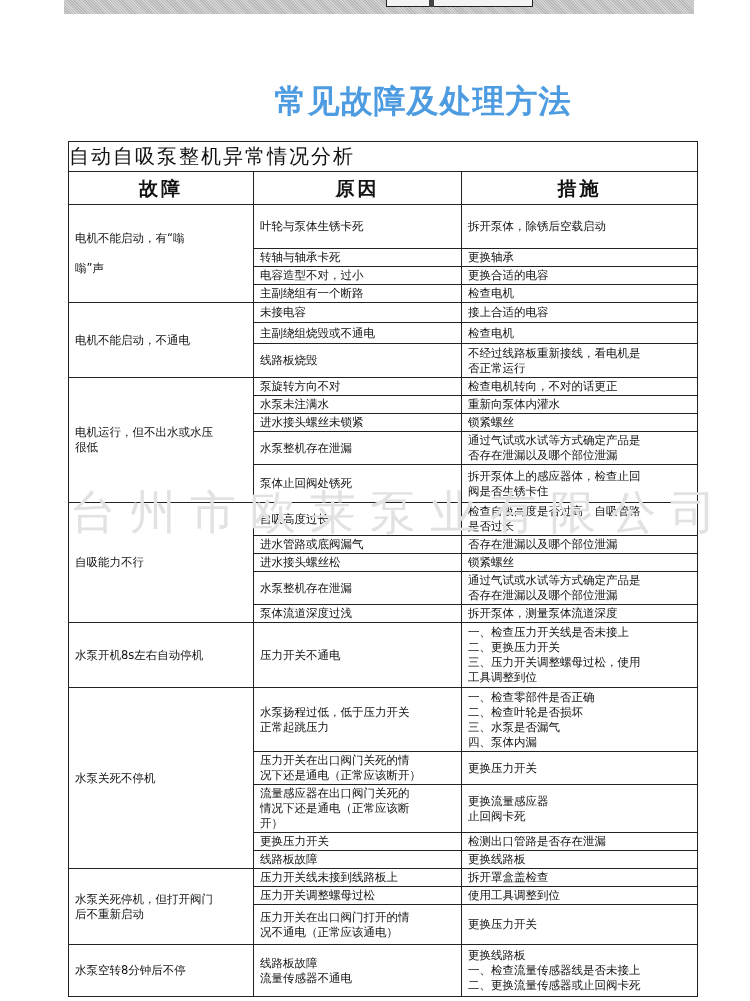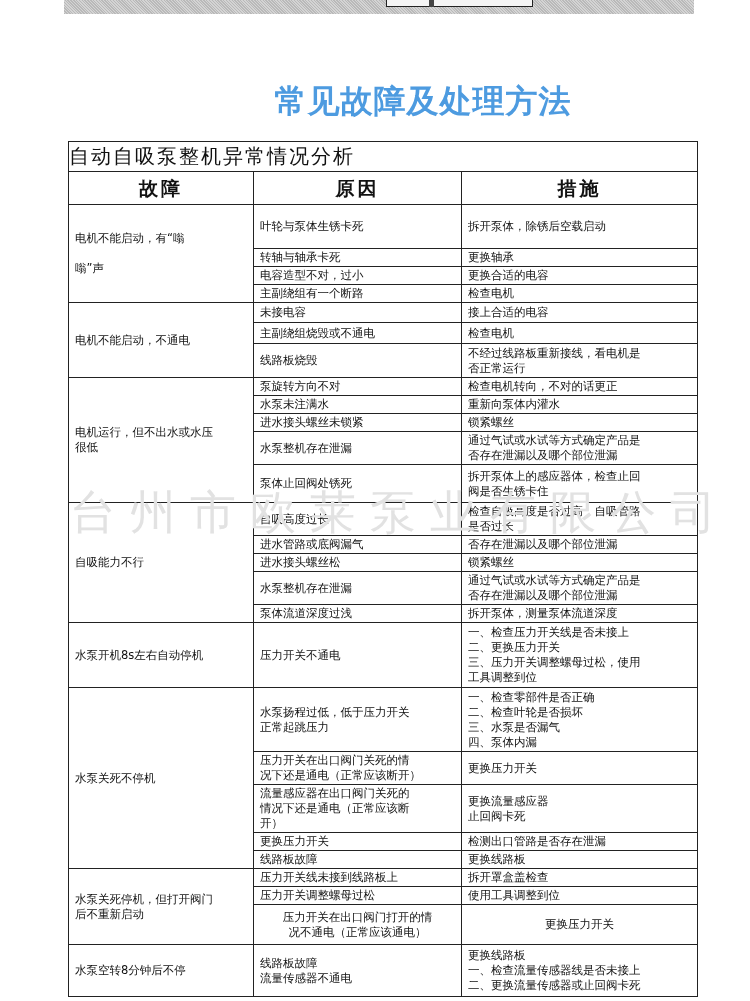--- a/index.html
+++ b/index.html
@@ -172,21 +172,21 @@
       <tr style="height: 16px;">
         <td class="cell fault-cell" rowspan="3">水泵关死停机，但打开阀门
 后不重新启动</td>
         <td class="cell">压力开关线未接到线路板上</td>
         <td class="cell">拆开罩盒盖检查</td>
       </tr>
       <tr style="height: 17px;">
         <td class="cell">压力开关调整螺母过松</td>
         <td class="cell">使用工具调整到位</td>
       </tr>
-      <tr style="height: 40px; text-align: center;">
+      <tr style="height: 40px;">
         <td class="cell">压力开关在出口阀门打开的情
 况不通电（正常应该通电）</td>
         <td class="cell">更换压力开关</td>
       </tr>
       <tr style="height: 52px;">
         <td class="cell fault-cell" rowspan="1">水泵空转8分钟后不停</td>
         <td class="cell">线路板故障
 流量传感器不通电</td>
         <td class="cell">更换线路板
 一、检查流量传感器线是否未接上

